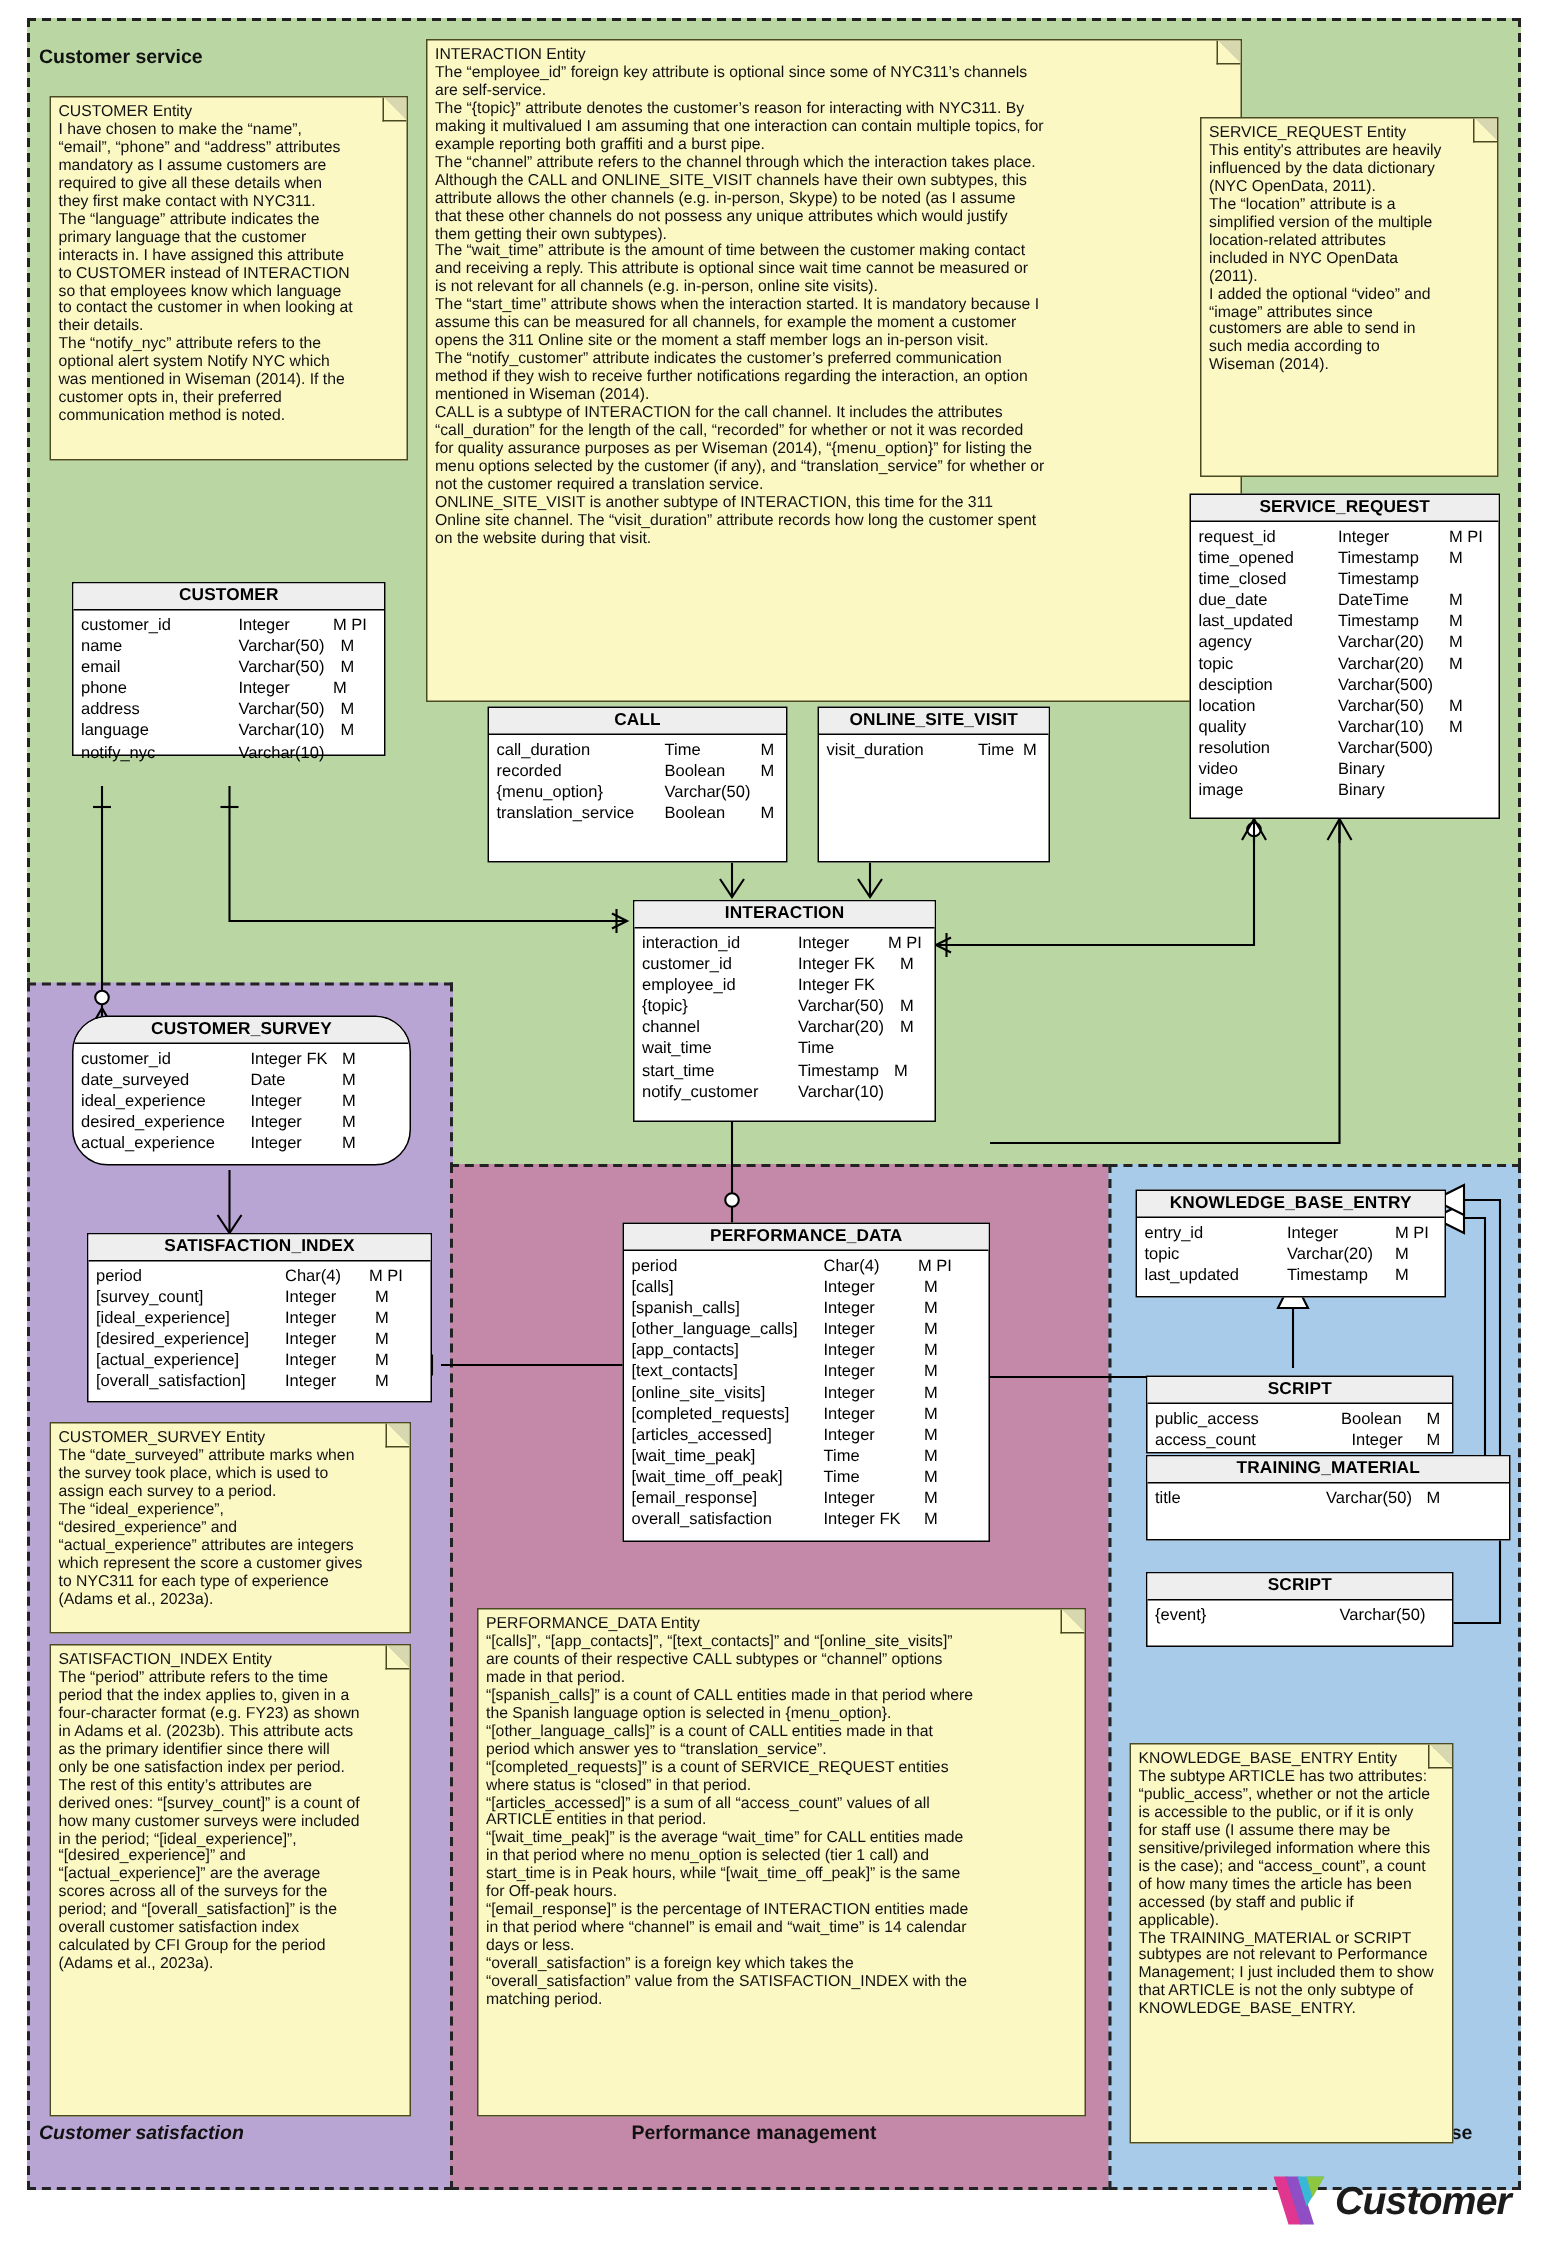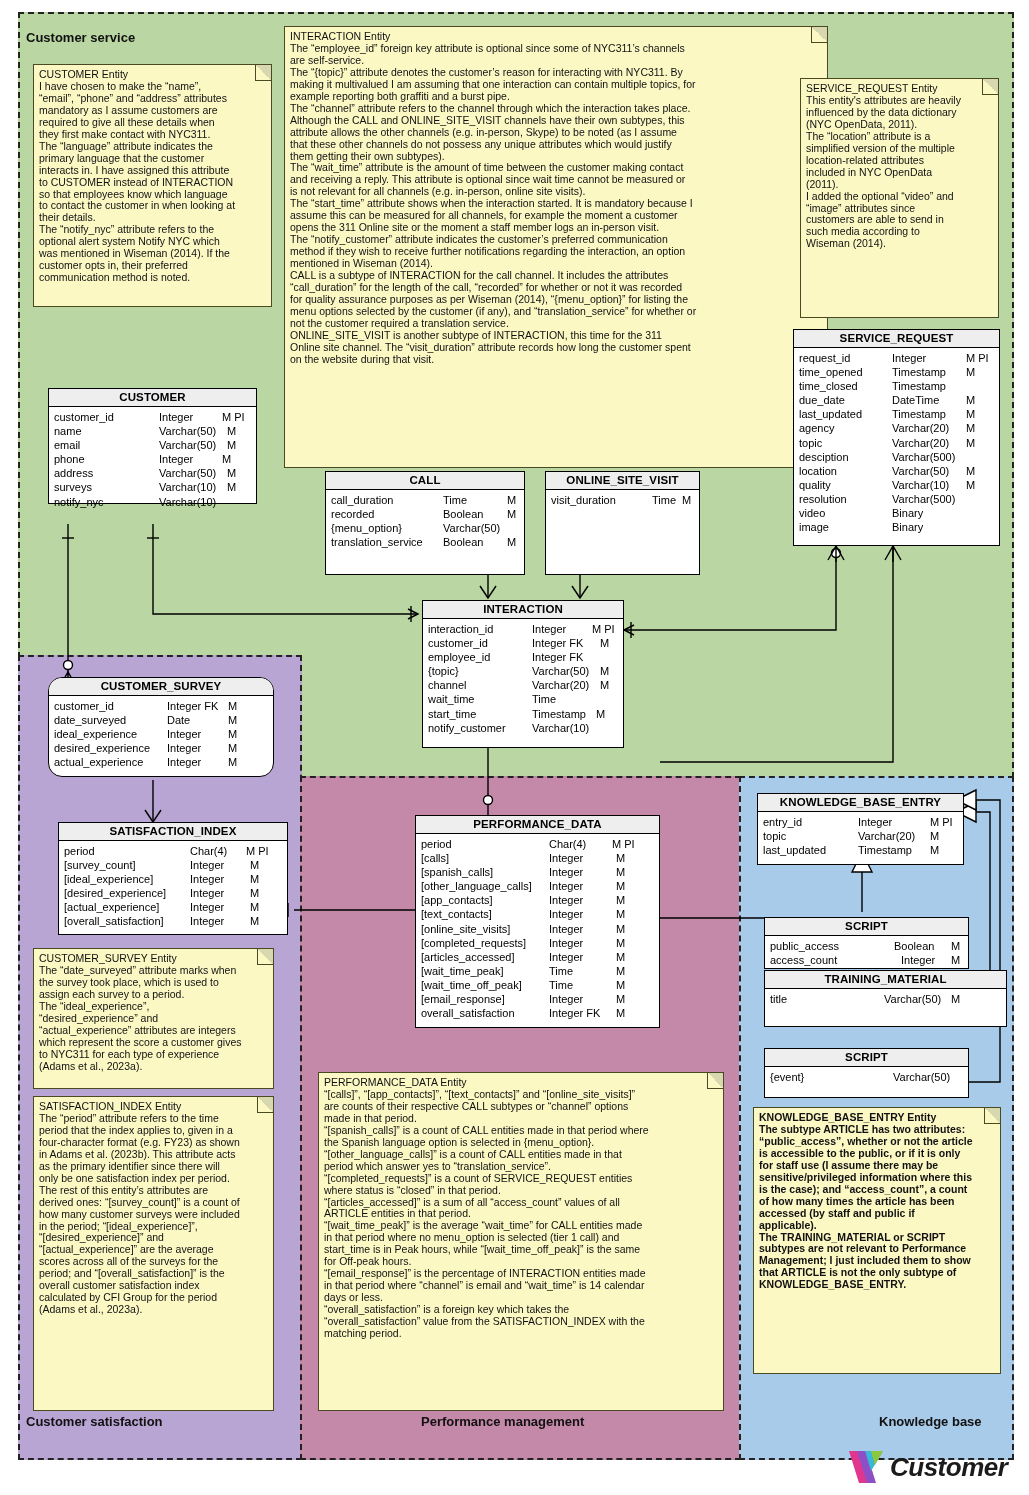--- a/index.html
+++ b/index.html
@@ -5,21 +5,21 @@
   html,body{margin:0;padding:0;background:#ffffff;}
   body{font-family:"Liberation Sans", sans-serif;}
   #canvas{position:relative;width:1029px;height:1495px;background:#ffffff;overflow:hidden;}
 
   
   .area{position:absolute;box-sizing:border-box;border:2px dashed #222;}
   .area-label{position:absolute;font-weight:bold;font-size:13px;color:#111;white-space:nowrap;}
 
   
   .entity{position:absolute;box-sizing:border-box;border:1.5px solid #000;background:#ffffff;}
-  .entity.rounded{border-radius:14px;overflow:hidden;}
+  .entity.rounded{border-radius:24px;overflow:hidden;}
   .entity .ehead{box-sizing:border-box;background:#eeeeee;border-bottom:1.5px solid #000;
     text-align:center;font-weight:bold;font-size:11.5px;color:#000;padding:2px 2px 3px 2px;letter-spacing:.1px;}
   .entity .ebody{padding:3px 5px 4px 5px;}
   .row{position:relative;height:14.1px;font-size:11px;line-height:14.1px;color:#000;white-space:nowrap;}
   .row .c1{position:absolute;left:0;}
   .row .c2{position:absolute;}
   .row .c3{position:absolute;}
 
   
   .note{position:absolute;box-sizing:border-box;background:#fbf8c4;border:1px solid #4a4a22;
@@ -43,21 +43,21 @@
 <body>
 
 <div id="canvas">
 
   <div class="area" style="left:18px;top:12px;width:996px;height:766px;background:#b9d6a3;"></div>
   <div class="area" style="left:18px;top:655px;width:284px;height:805px;background:#b9a5d4;"></div>
   <div class="area" style="left:300px;top:776px;width:441px;height:684px;background:#c489a8;"></div>
   <div class="area" style="left:739px;top:776px;width:275px;height:684px;background:#a8cbea;"></div>
 
   <div class="area-label" style="left:26px;top:30px;">Customer service</div>
-  <div class="area-label" style="left:26px;top:1414px;">Customer satisfaction</div>
+  <div class="area-label" style="left:26px;top:1414px;font-style:italic;">Customer satisfaction</div>
   <div class="area-label" style="left:421px;top:1414px;">Performance management</div>
   <div class="area-label" style="left:879px;top:1414px;">Knowledge base</div>
 
   <svg id="wires" viewBox="0 0 1029 1495">
 
     <polyline points="153,524 153,614 418,614"></polyline>
     <line x1="147" y1="538" x2="159" y2="538"></line>
     <polyline points="418,614 408,609 418,614 408,619"></polyline>
     <line x1="411" y1="606" x2="411" y2="622"></line>
 
@@ -205,21 +205,21 @@
 “[wait_time_peak]” is the average “wait_time” for CALL entities made
 in that period where no menu_option is selected (tier 1 call) and
 start_time is in Peak hours, while “[wait_time_off_peak]” is the same
 for Off-peak hours.
 “[email_response]” is the percentage of INTERACTION entities made
 in that period where “channel” is email and “wait_time” is 14 calendar
 days or less.
 “overall_satisfaction” is a foreign key which takes the
 “overall_satisfaction” value from the SATISFACTION_INDEX with the
 matching period.<span class="fold"></span></div>
-  <div class="note" style="left:753px;top:1107px;width:248px;height:267px;font-weight:bold;">KNOWLEDGE_BASE_ENTRY Entity
+  <div class="note" style="left:753px;top:1162px;width:216px;height:267px;">KNOWLEDGE_BASE_ENTRY Entity
 The subtype ARTICLE has two attributes:
 “public_access”, whether or not the article
 is accessible to the public, or if it is only
 for staff use (I assume there may be
 sensitive/privileged information where this
 is the case); and “access_count”, a count
 of how many times the article has been
 accessed (by staff and public if
 applicable).
 The TRAINING_MATERIAL or SCRIPT
@@ -250,21 +250,21 @@
           <span class="c1">phone</span>
           <span class="c2" style="left:105px;">Integer</span>
           <span class="c3" style="left:168px;">M</span>
         </div>
       <div class="row">
           <span class="c1">address</span>
           <span class="c2" style="left:105px;">Varchar(50)</span>
           <span class="c3" style="left:173px;">M</span>
         </div>
       <div class="row">
-          <span class="c1">surveys</span>
+          <span class="c1">language</span>
           <span class="c2" style="left:105px;">Varchar(10)</span>
           <span class="c3" style="left:173px;">M</span>
         </div>
       <div class="row">
           <span class="c1">notify_nyc</span>
           <span class="c2" style="left:105px;">Varchar(10)</span>
           <span class="c3" style="left:173px;"></span>
         </div>
     </div>
   </div>

